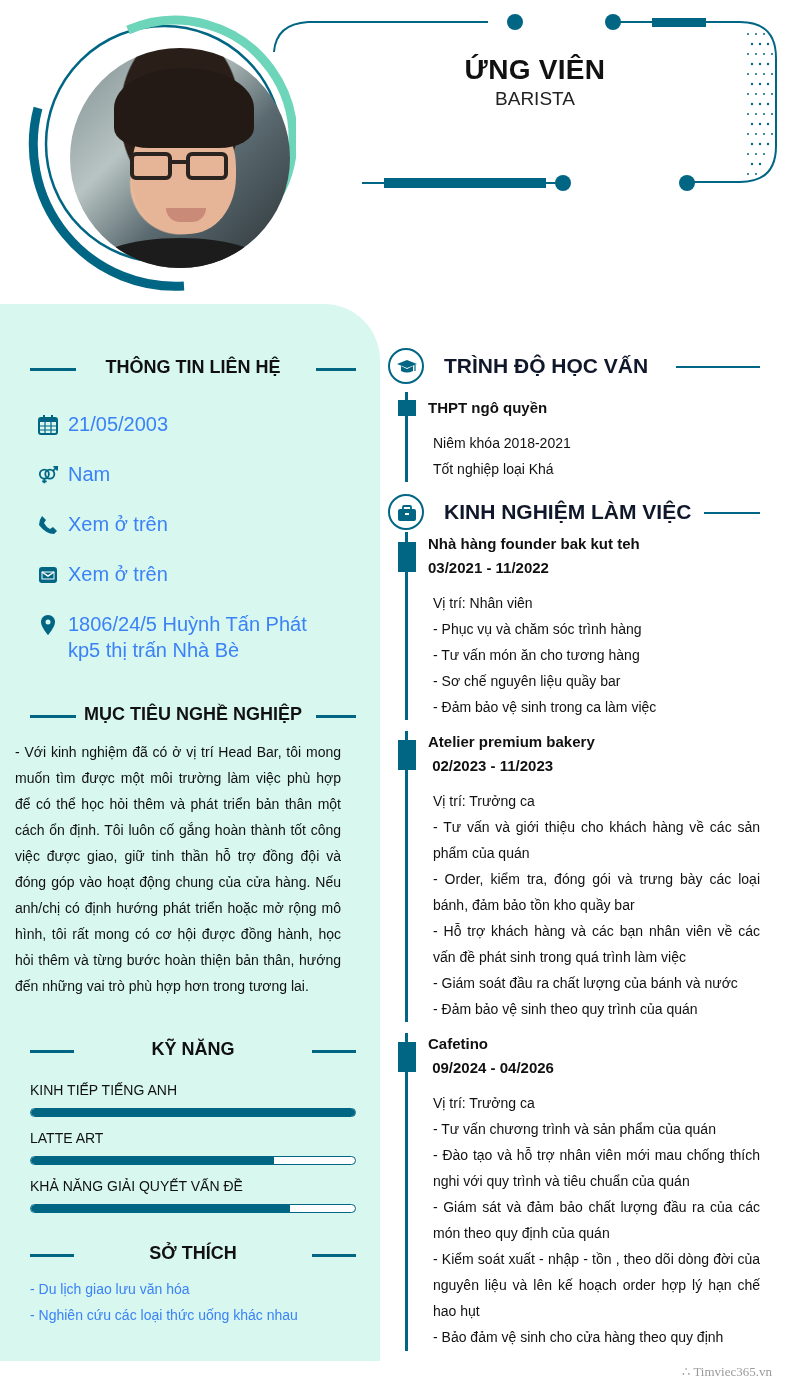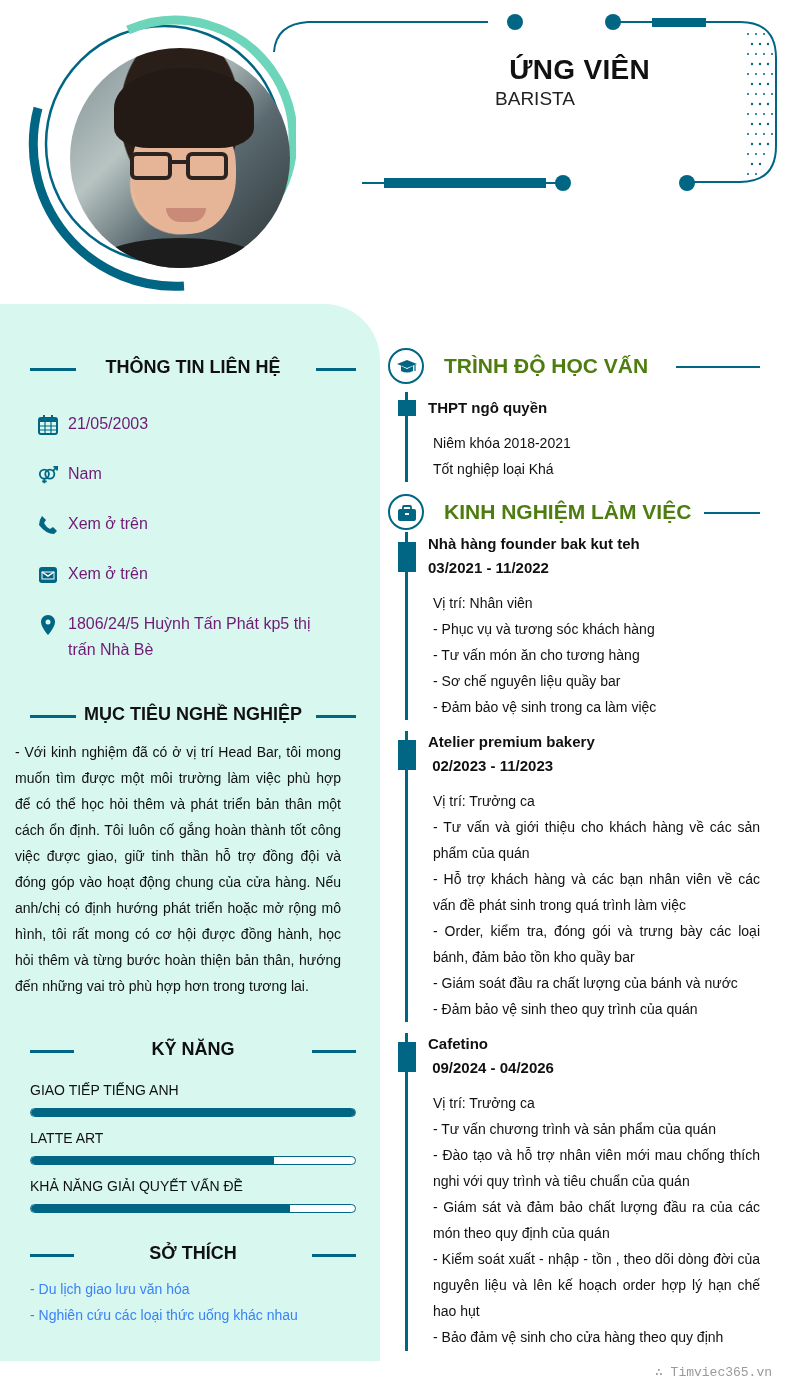--- a/index.html
+++ b/index.html
@@ -20,62 +20,62 @@
   .avatar .face { position:absolute; left:62px; top:58px; width:104px; height:128px; border-radius:48% 48% 45% 45%; background:#e6b598; }
   .avatar .hair { position:absolute; left:44px; top:20px; width:140px; height:80px; border-radius:60% 60% 30% 30%; background:#241a15; }
   .avatar .glasses-l, .avatar .glasses-r { position:absolute; top:104px; width:42px; height:28px; border:4px solid #2b2320; border-radius:6px; }
   .avatar .glasses-l { left:60px; } .avatar .glasses-r { left:116px; }
   .avatar .bridge { position:absolute; left:102px; top:112px; width:14px; height:4px; background:#2b2320; }
   .avatar .mouth { position:absolute; left:96px; top:160px; width:40px; height:14px; border-radius:0 0 20px 20px; background:#c98a78; }
   .avatar .shirt { position:absolute; left:20px; top:190px; width:180px; height:60px; border-radius:50% 50% 0 0; background:#1c1c1c; }
 
   .deco { position: absolute; left: 0; top: 0; }
   .title-block { position: absolute; left: 420px; top: 54px; width: 230px; text-align: center; }
-  .name { font-size: 28px; font-weight: bold; color: #111; letter-spacing: 0.3px; text-align: right; }
+  .name { font-size: 28px; font-weight: bold; color: #111; letter-spacing: 0.3px; }
   .job { font-size: 19px; color: #222; margin-top: 2px; }
 
   
   .left-col {
     position: absolute; left: 0; top: 304px; width: 380px; height: 1057px;
     background: #d7f7ef; border-top-right-radius: 56px;
   }
   .sec-title { position: absolute; left: 30px; width: 326px; height: 24px; }
   .sec-title .line { position: absolute; top: 11px; height: 3px; background: #006684; }
   .sec-title .text { position: absolute; left: 0; right: 0; text-align: center; font-size: 18px; font-weight: bold; color: #111; top: 0; }
 
-  .contact-item { position: absolute; left: 38px; width: 300px; font-size: 16px; color: #701a75; line-height: 26px; }
+  .contact-item { position: absolute; left: 38px; width: 300px; font-size: 20px; color: #3b82f6; line-height: 26px; }
   .contact-item .ic { position: absolute; left: 0; top: 4px; width: 20px; height: 20px; }
   .contact-item .txt { display: block; margin-left: 30px; }
 
   .objective { position: absolute; left: 15px; top: 739px; width: 326px; font-size: 14px; line-height: 26px; text-align: justify; color: #111; }
 
   .skill { position: absolute; left: 30px; width: 326px; }
   .skill .label { font-size: 14px; color: #111; line-height: 18px; }
   .skill .bar { margin-top: 9px; height: 9px; border: 1px solid #006684; border-radius: 5px; background: #fff; overflow: hidden; }
   .skill .fill { height: 100%; background: #006684; border-radius: 5px 0 0 5px; }
 
   .hobbies { position: absolute; left: 30px; top: 1276px; font-size: 14px; line-height: 26px; color: #3b82f6; }
 
   
   .r-title { position: absolute; left: 388px; width: 372px; height: 38px; }
   .r-title .circle { position: absolute; left: 0; top: 0; width: 36px; height: 36px; border: 2px solid #006684; border-radius: 50%; background: #fff; }
   .r-title .circle svg { position: absolute; left: 7px; top: 7px; }
-  .r-title .text { position: absolute; left: 56px; top: 6px; font-size: 21px; font-weight: bold; color: #4d7c0f; white-space: nowrap; }
+  .r-title .text { position: absolute; left: 56px; top: 6px; font-size: 21px; font-weight: bold; color: #0f172a; white-space: nowrap; }
   .r-title .line { position: absolute; top: 18px; height: 2px; background: #006684; right: 0; }
 
   .tl-line { position: absolute; left: 405px; width: 3px; background: #006684; }
   .tl-mark { position: absolute; left: 398px; width: 18px; background: #006684; }
 
   .entry { position: absolute; left: 428px; width: 332px; }
   .entry .head { font-size: 15px; font-weight: bold; color: #111; line-height: 24px; }
   .entry .date { font-size: 15px; font-weight: bold; color: #111; line-height: 24px; }
   .entry .body { margin-top: 10px; padding-left: 5px; font-size: 14px; line-height: 26px; color: #111; text-align: justify; }
   .entry .body div { text-align: justify; }
 
-  .watermark { position: absolute; right: 28px; top: 1364px; font-family: Liberation Mono, monospace; font-size: 13px; color: #9a9a9a; }
+  .watermark { position: absolute; right: 28px; top: 1364px; font-family: Liberation Serif, serif; font-size: 13px; color: #9a9a9a; }
 </style>
 </head>
 <body>
 
 <div class="header">
   <svg class="deco" width="800" height="300">
 
     <path d="M274 52 Q 276 24 308 22 L 488 22" fill="none" stroke="#006684" stroke-width="2"></path>
     <circle cx="515" cy="22" r="8" fill="#006684"></circle>
     <circle cx="613" cy="22" r="8" fill="#006684"></circle>
@@ -227,21 +227,21 @@
 </div>
 <div class="objective">- Với kinh nghiệm đã có ở vị trí Head Bar, tôi mong muốn tìm được một môi trường làm việc phù hợp để có thể học hỏi thêm và phát triển bản thân một cách ổn định. Tôi luôn cố gắng hoàn thành tốt công việc được giao, giữ tinh thần hỗ trợ đồng đội và đóng góp vào hoạt động chung của cửa hàng. Nếu anh/chị có định hướng phát triển hoặc mở rộng mô hình, tôi rất mong có cơ hội được đồng hành, học hỏi thêm và từng bước hoàn thiện bản thân, hướng đến những vai trò phù hợp hơn trong tương lai.</div>
 
 <div class="sec-title" style="top:1039px">
   <div class="line" style="left:0; width:44px"></div>
   <div class="text">KỸ NĂNG</div>
   <div class="line" style="right:0; width:44px"></div>
 </div>
 
 <div class="skill" style="top:1081px">
-  <div class="label">GIAO TIẾP TIẾNG ANH</div>
+  <div class="label">KINH TIẾP TIẾNG ANH</div>
   <div class="bar">
       <div class="fill" style="width:100%"></div>
     </div>
 </div>
 <div class="skill" style="top:1129px">
   <div class="label">LATTE ART</div>
   <div class="bar">
       <div class="fill" style="width:75%"></div>
     </div>
 </div>
@@ -296,37 +296,37 @@
   <div class="line" style="width:56px"></div>
 </div>
 
 <div class="tl-line" style="top:532px; height:188px"></div>
 <div class="tl-mark" style="top:542px; height:30px"></div>
 <div class="entry" style="top:532px">
   <div class="head">Nhà hàng founder bak kut teh</div>
   <div class="date">03/2021 - 11/2022</div>
   <div class="body">
     <div>Vị trí: Nhân viên</div>
-    <div>- Phục vụ và tương sóc khách hàng</div>
+    <div>- Phục vụ và chăm sóc trình hàng</div>
     <div>- Tư vấn món ăn cho tương hàng</div>
     <div>- Sơ chế nguyên liệu quầy bar</div>
     <div>- Đảm bảo vệ sinh trong ca làm việc</div>
   </div>
 </div>
 
 <div class="tl-line" style="top:731px; height:291px"></div>
 <div class="tl-mark" style="top:740px; height:30px"></div>
 <div class="entry" style="top:730px">
   <div class="head">Atelier premium bakery</div>
   <div class="date" style="white-space:pre"> 02/2023 - 11/2023</div>
   <div class="body">
     <div>Vị trí: Trưởng ca</div>
     <div>- Tư vấn và giới thiệu cho khách hàng về các sản phẩm của quán</div>
+    <div>- Order, kiểm tra, đóng gói và trưng bày các loại bánh, đảm bảo tồn kho quầy bar</div>
     <div>- Hỗ trợ khách hàng và các bạn nhân viên về các vấn đề phát sinh trong quá trình làm việc</div>
-    <div>- Order, kiểm tra, đóng gói và trưng bày các loại bánh, đảm bảo tồn kho quầy bar</div>
     <div>- Giám soát đầu ra chất lượng của bánh và nước</div>
     <div>- Đảm bảo vệ sinh theo quy trình của quán</div>
   </div>
 </div>
 
 <div class="tl-line" style="top:1033px; height:318px"></div>
 <div class="tl-mark" style="top:1042px; height:30px"></div>
 <div class="entry" style="top:1032px">
   <div class="head">Cafetino</div>
   <div class="date" style="white-space:pre"> 09/2024 - 04/2026</div>

